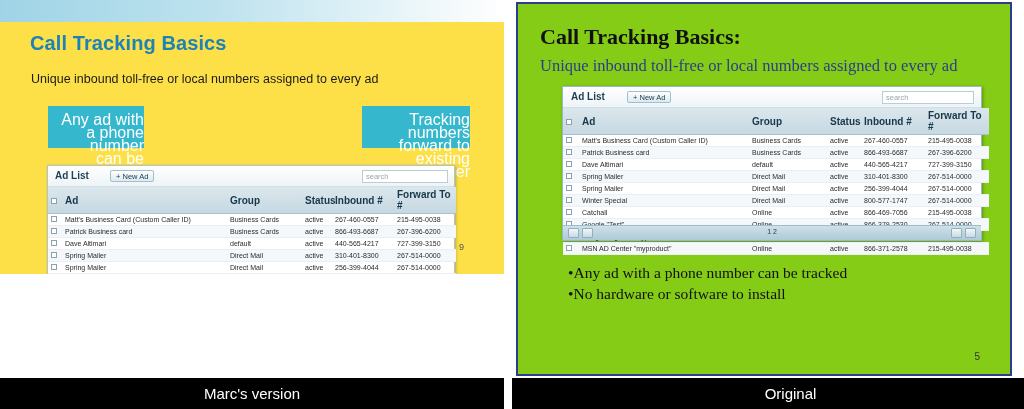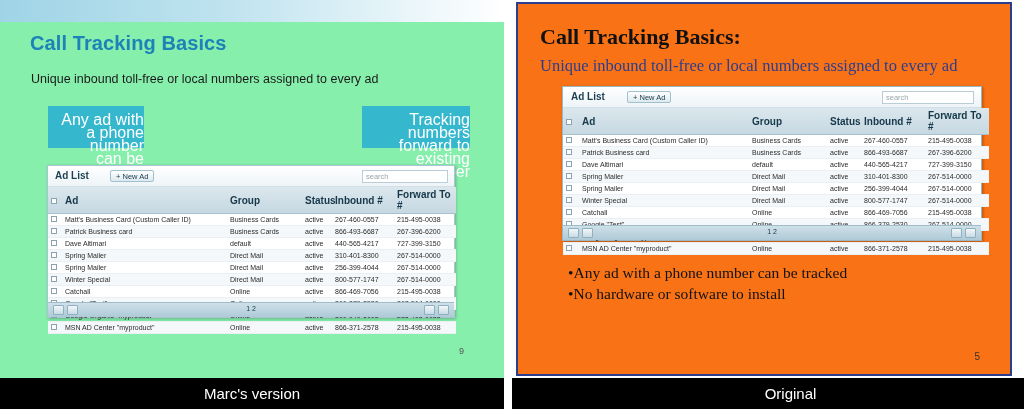--- a/index.html
+++ b/index.html
@@ -7,22 +7,22 @@
     margin: 0; padding: 0;
     width: 1024px; height: 409px;
     background: #ffffff;
     font-family: "Liberation Sans", sans-serif;
     overflow: hidden;
   }
   .stage { position: relative; width: 1024px; height: 409px; }
 
   
   .slide-left {
-    position: absolute; left: 0; top: 0; width: 504px; height: 378px;
-    background: #86efac; overflow: hidden; padding-left: 36px;
+    position: absolute; left: 0; top: 0; width: 504px; height: 274px;
+    background: #fde047; overflow: hidden; padding-left: 36px;
   }
   .slide-left .topband {
     position: absolute; left: 0; top: 0; width: 504px; height: 22px;
     background: linear-gradient(to right, #9fd4e6 0%, #bfe3ef 45%, #ffffff 100%);
   }
   .slide-left .title {
     position: absolute; left: 30px; top: 32px;
     font-size: 20px; font-weight: bold; color: #1d82b8;
     letter-spacing: .1px;
   }
@@ -83,21 +83,21 @@
     position: absolute; top: 2px; width: 11px; height: 10px;
     background: linear-gradient(to bottom,#f2f7f9,#c9dbe4); border: 1px solid #8fb0c0; border-radius: 1px;
   }
   .slide-left .pagenum {
     position: absolute; right: 40px; bottom: 22px; font-size: 9px; color: #555;
   }
 
   
   .slide-right {
     position: absolute; left: 516px; top: 2px; width: 496px; height: 374px;
-    background: #f97316; border: 2px solid #2b3d8f;
+    background: #84cc16; border: 2px solid #2b3d8f;
   }
   .slide-right .title {
     position: absolute; left: 22px; top: 20px;
     font-family: "Liberation Serif", serif;
     font-size: 22px; font-weight: bold; color: #111111;
   }
   .slide-right .subtitle {
     position: absolute; left: 22px; top: 52px;
     font-family: "Liberation Serif", serif;
     font-size: 16.5px; color: #2b3d8f;

